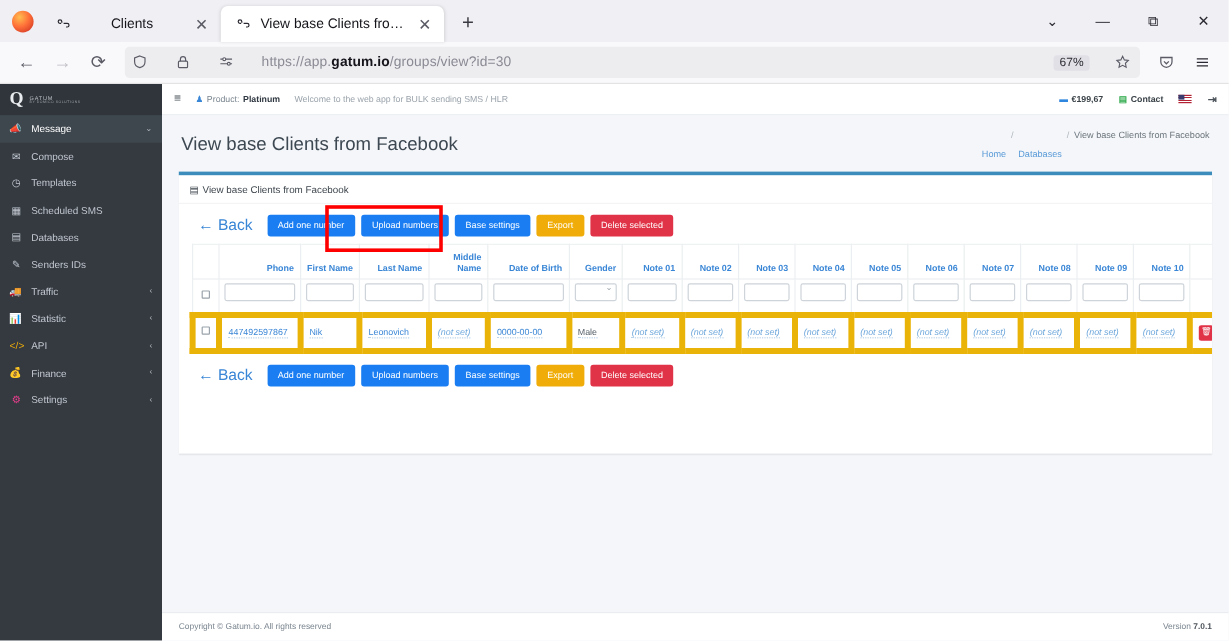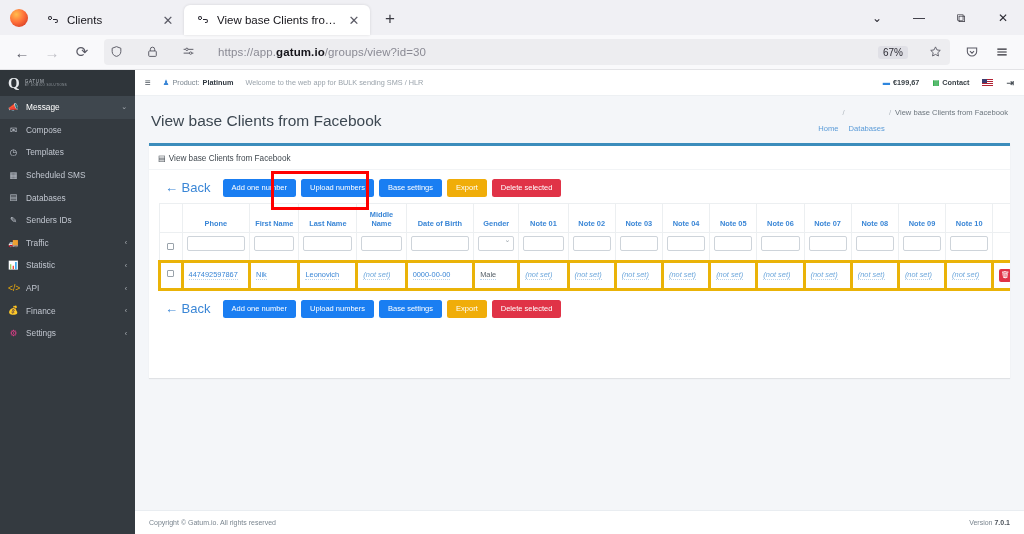--- a/index.html
+++ b/index.html
@@ -21,21 +21,21 @@
     width: 18px; height: 18px; margin: 0 6px 8px 6px; border-radius: 50%;
     background: radial-gradient(circle at 35% 30%, #ffbd4f 0%, #ff7139 45%, #e14a2a 75%, #b5267e 100%);
     flex: 0 0 18px;
   }
   .tab {
     height: 30px; display: flex; align-items: center; gap: 7px;
     padding: 0 8px 0 12px; min-width: 150px; max-width: 186px;
     font-size: 11.5px; color: #15141a; border-radius: 6px 6px 0 0;
     position: relative;
   }
-  .tab.inactive { background: transparent; }
+  .tab.inactive { background: transparent; text-align: center; }
   .tab.active { background: #ffffff; box-shadow: 0 0 3px rgba(0,0,0,.12); }
   .tab-fav {
     width: 14px; height: 14px; flex: 0 0 14px; display: flex;
     align-items: center; justify-content: center;
   }
   .tab-title {
     flex: 1 1 auto; white-space: nowrap; overflow: hidden;
     text-overflow: ellipsis; font-size: 11.5px;
   }
   .tab-close {
@@ -167,42 +167,42 @@
   .btn.yellow { background: #f0ad09; }
   .btn.red { background: #e03347; }
 
   .showing { padding: 4px 9px 6px 9px; font-size: 7.8px; color: #4b5259; }
   .showing b { font-weight: 700; color: #2f3740; }
 
   
   .tablewrap { padding: 0 9px 0 9px; overflow: hidden; }
   table { border-collapse: collapse; width: 860px; table-layout: fixed; }
   thead th {
-    font-size: 7.4px; color: #3a86d6; font-weight: 700; text-align: center;
+    font-size: 7.4px; color: #3a86d6; font-weight: 700; text-align: right;
     vertical-align: bottom; padding: 6px 5px 4px 5px;
     border: 1px solid #eceff1; background: #ffffff; line-height: 1.25;
   }
   .filterrow td {
     border: 1px solid #eceff1; padding: 3px 4px 6px 4px; background: #ffffff;
     vertical-align: top;
   }
   .finput {
     width: 100%; height: 15px; border: 1px solid #ced4da; border-radius: 2px;
     background: #fff;
   }
   .fselect {
     width: 100%; height: 15px; border: 1px solid #ced4da; border-radius: 2px;
     background: #fff; position: relative;
   }
   .fselect::after {
     content: "⌄"; position: absolute; right: 3px; top: -1px;
     font-size: 7px; color: #9aa3ab;
   }
   tbody td {
-    border: 3px solid #eab308; padding: 6px 5px; font-size: 7.4px;
+    border: 5px solid #eab308; padding: 6px 5px; font-size: 7.4px;
     color: #3a86d6; vertical-align: top; line-height: 1.5; background: #fff;
   }
   tbody td.plain { color: #566069; }
   tbody td .ns {
     color: #6fa8dc; font-style: italic; border-bottom: 1px dotted #b9d3ea;
   }
   tbody td .dotted { border-bottom: 1px dotted #b9d3ea; }
   .chk {
     width: 7px; height: 7px; border: 1px solid #9aa3ab; border-radius: 1px;
     display: inline-block; background: #fff;

